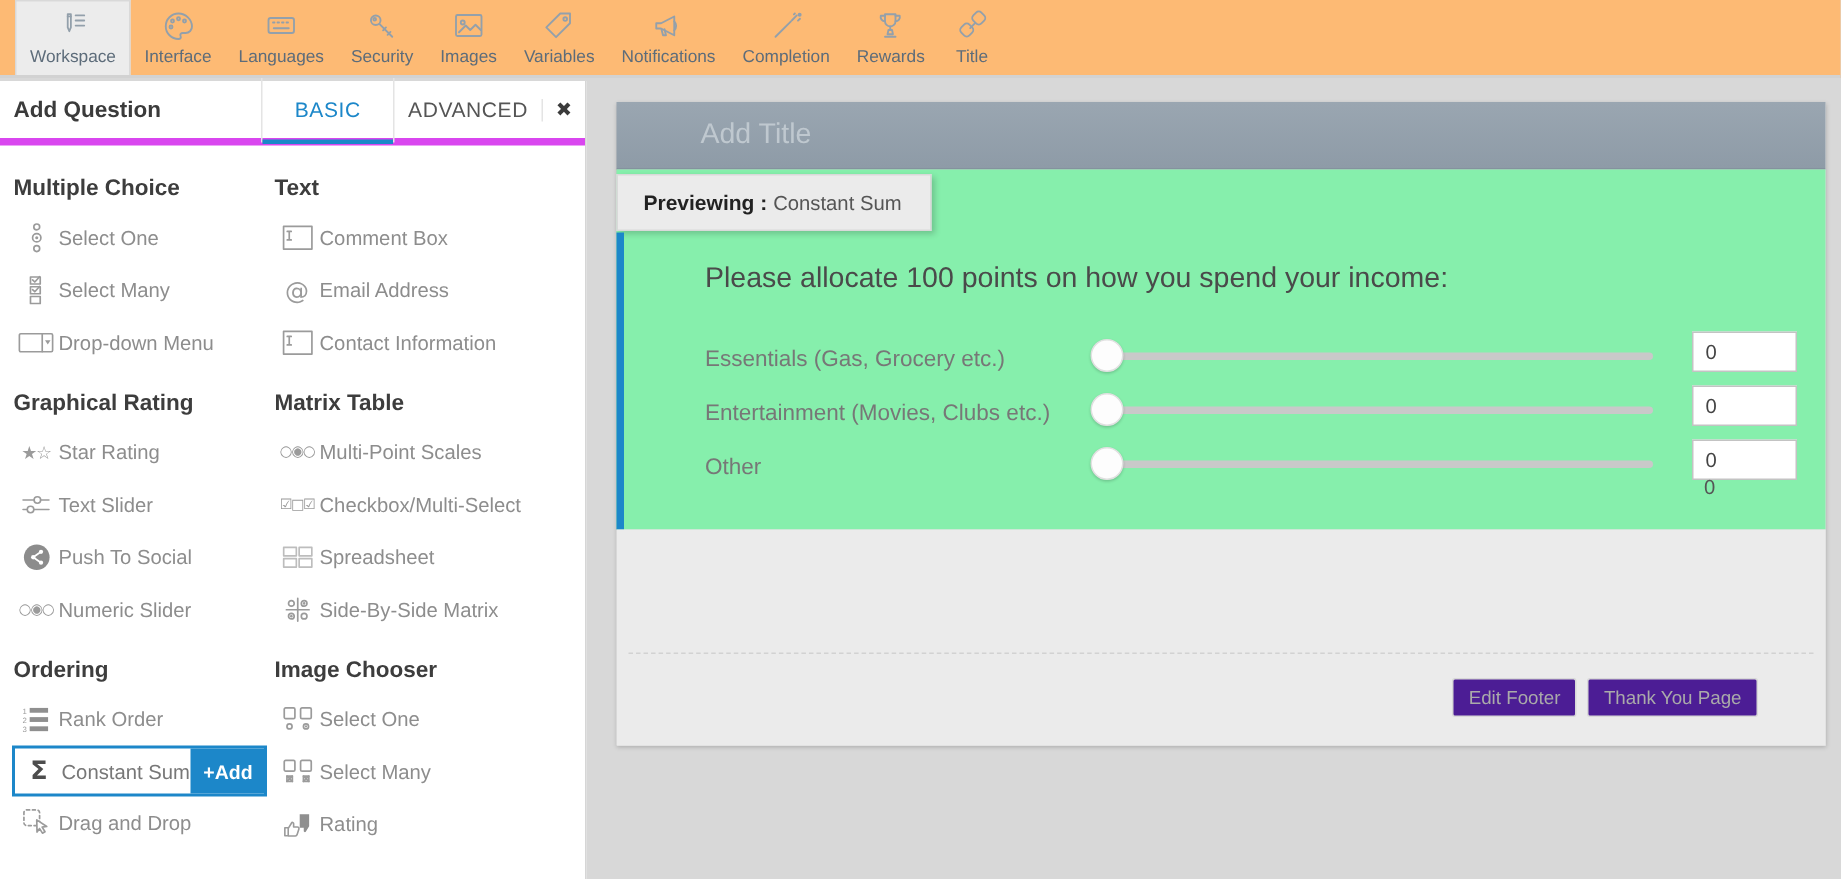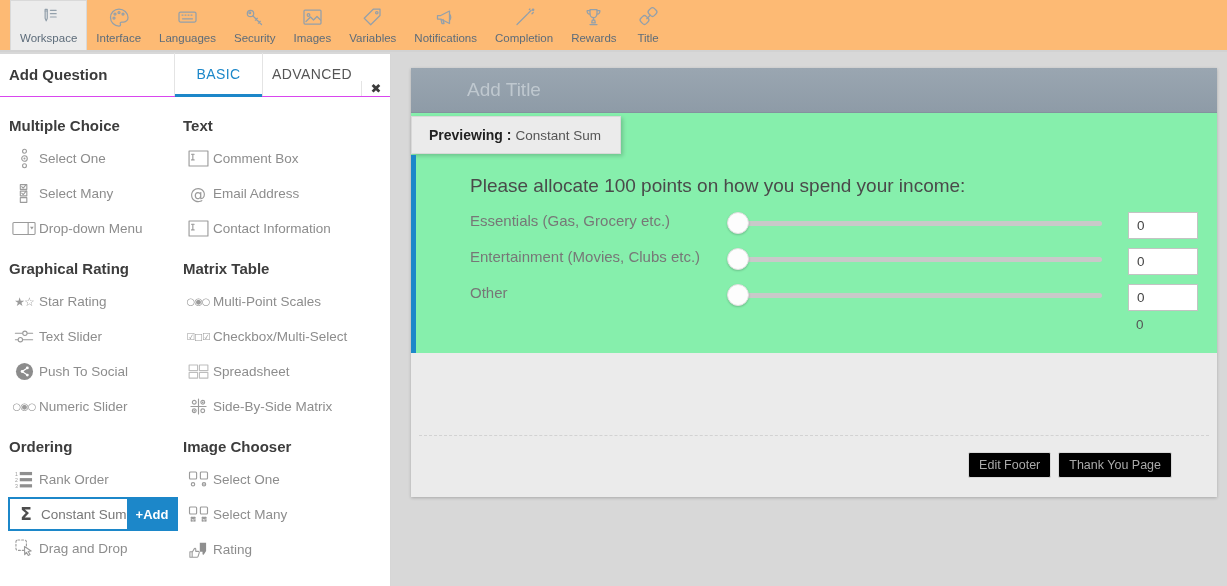--- a/index.html
+++ b/index.html
@@ -11,21 +11,21 @@
     background:#fdba74; border-bottom:2px solid #d2d2d2; display:flex; padding-left:10px; }
   .tb-item { display:flex; flex-direction:column; align-items:center; justify-content:flex-end;
     padding:5px 9px 6px; color:#5d6c7a; font-size:11.5px; cursor:pointer; white-space:nowrap; }
   .tb-item.active { background:#ececec; border:1px solid #d9d9d9; border-bottom:none; }
   .tb-item svg { width:27px; height:27px; stroke:#93a0ab; fill:none;
     stroke-width:1.25; stroke-linecap:round; stroke-linejoin:round; margin-bottom:3px; }
 
   
   .panel { position:absolute; top:54px; left:0; width:391px; bottom:0;
     background:#fff; border-right:1px solid #d6d6d6; }
-  .panel-header { height:43px; border-bottom:1px solid #d946ef; display:flex; align-items:flex-end; }
+  .panel-header { height:43px; border-bottom:5px solid #d946ef; display:flex; align-items:center; }
   .panel-title { flex:1; font-size:15px; font-weight:bold; color:#3b3b3b; line-height:43px; padding-left:9px; }
   .tab { width:88px; text-align:center; line-height:43px; font-size:14px; letter-spacing:.4px;
     color:#555; border-left:1px solid #e4e4e4; position:relative; cursor:pointer; }
   .tab.advanced { width:99px; }
   .tab.active { color:#1c87c9; }
   .tab.active:after { content:""; position:absolute; left:0; right:0; bottom:-1px; height:3px; background:#1c87c9; }
   .close-btn { width:29px; border-left:1px solid #e4e4e4; display:flex; align-items:center;
     justify-content:center; font-size:13px; color:#3b3b3b; cursor:pointer;
     font-family:"DejaVu Sans", sans-serif; font-weight:bold; }
 
@@ -57,35 +57,35 @@
     border-bottom:1px solid #84929e; }
   .pv-title { line-height:44px; padding-left:56px; font-size:19px; color:#bfc8cf; cursor:text; }
   .pv-body { position:relative; background:#86efac; height:240px; }
   .badge { position:absolute; left:0; top:3px; background:#ebebeb; border:1px solid #d9d9d9;
     box-shadow:2px 2px 4px rgba(0,0,0,.18); padding:10px 19px 10px 17px; font-size:13.5px;
     color:#555; white-space:nowrap; }
   .badge b { color:#222; font-size:14px; margin-right:4px; }
   .blue-bar { position:absolute; left:0; top:42px; bottom:0; width:5px; background:#1c87c9; }
   .question-title { position:absolute; left:59px; top:62px; font-size:19px; color:#4a4a4a; }
   .rows { position:absolute; left:59px; right:19px; top:99px; }
-  .cs-row { display:flex; align-items:flex-start; height:36px; }
+  .cs-row { display:flex; align-items:flex-end; height:36px; }
   .cs-label { width:257px; font-size:15px; color:#777; }
   .slider { position:relative; width:375px; height:22px; cursor:pointer; }
   .slider .track { position:absolute; left:4px; right:0; top:9px; height:5px; background:#c9c9c9;
     border-radius:3px; }
   .slider .handle { position:absolute; left:0; top:0; width:22px; height:22px; background:#fdfdfd;
     border:1px solid #e0e0e0; border-radius:50%; box-shadow:0 1px 2px rgba(0,0,0,.18); cursor:grab; }
   .cs-input { margin-left:26px; width:70px; height:27px; border:1px solid #c3c3c3; background:#fff;
     font-family:"Liberation Sans", sans-serif; font-size:13.5px; color:#444; padding-left:8px; }
   .total { position:absolute; left:725px; top:204px; font-size:13.5px; color:#555; }
 
   .pv-footer { position:relative; background:#ebebeb; height:144px; }
   .dash-line { position:absolute; top:82px; left:8px; right:8px; border-top:1px dashed #d2d2d2; }
   .footer-btns { position:absolute; right:45px; bottom:19px; display:flex; gap:7px; }
-  .footer-btn { background:#000000; border:1px solid #d8d8d8; border-radius:2px; color:#aaa;
+  .footer-btn { background:#4c1d95; border:1px solid #d8d8d8; border-radius:2px; color:#aaa;
     font-size:12.5px; padding:5px 10px; cursor:pointer; white-space:nowrap; }
 </style>
 </head>
 <body>
 
 <div class="toolbar">
   <div class="tb-item active">
     <svg viewBox="0 0 24 24">
         <path d="M8.5 3.5h2.2v9.3l-1.1 2.7-1.1-2.7z"></path>
         <path d="M8.5 5.2h2.2"></path>

